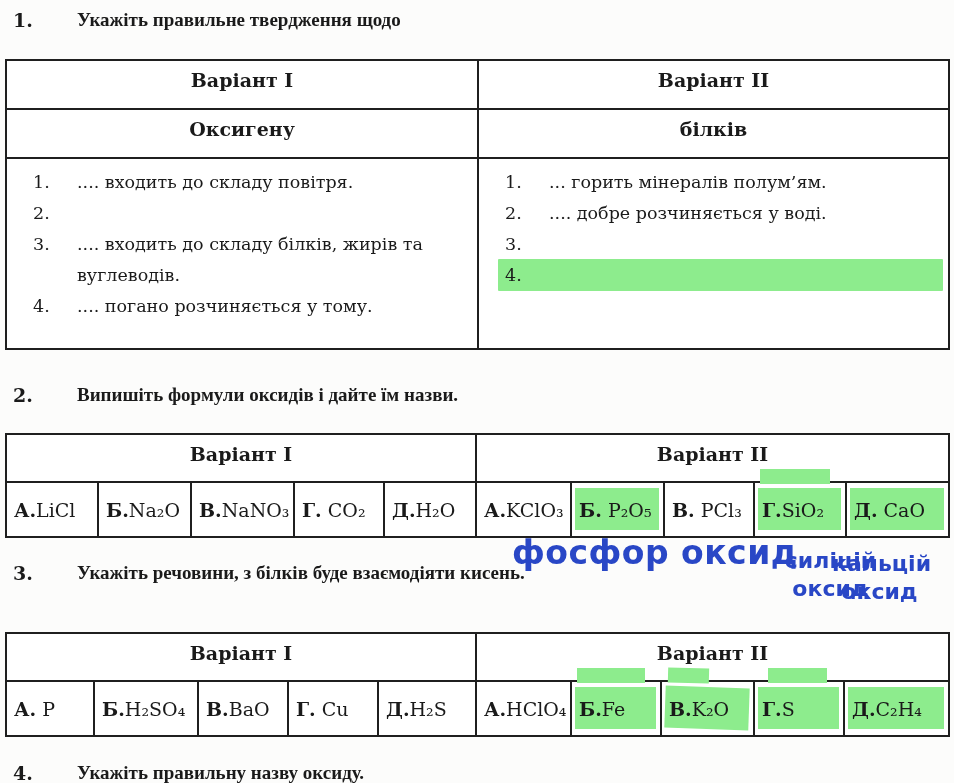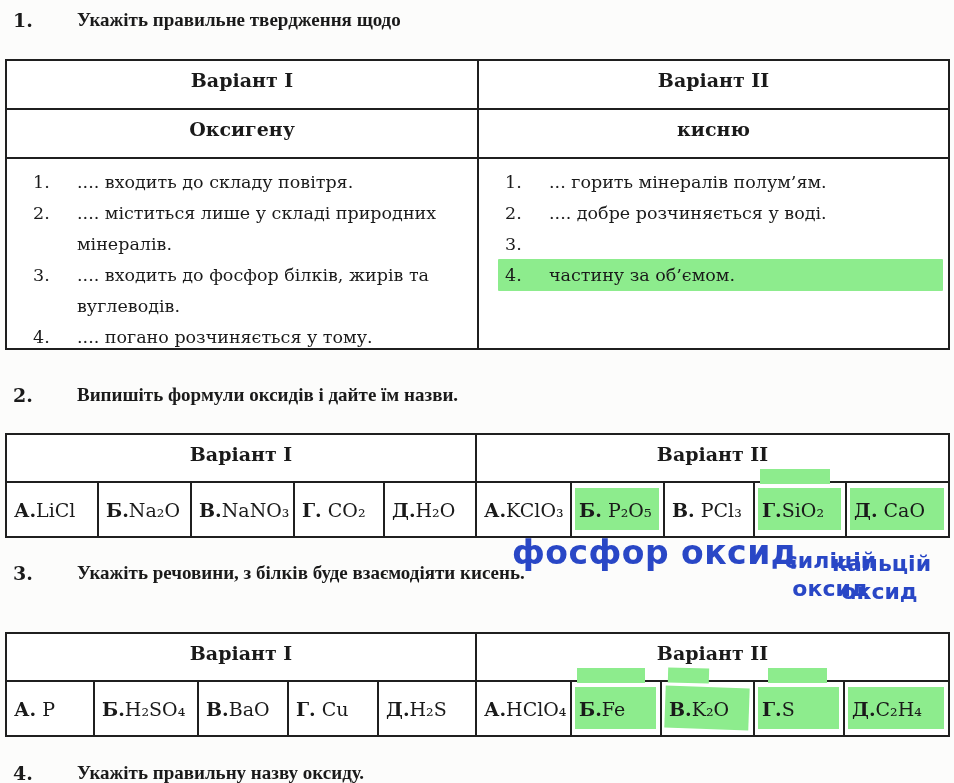--- a/index.html
+++ b/index.html
@@ -90,34 +90,33 @@
 
 <div class="q" id="q1">
   <span class="qn">1.</span>
   <span class="qt">Укажіть правильне твердження щодо</span>
 </div>
 
 <div id="t1">
   <div class="c h hL">Варіант I</div>
   <div class="c h">Варіант II</div>
   <div class="c s hL">Оксигену</div>
-  <div class="c s">кисню</div>
+  <div class="c s">білків</div>
 
   <div class="c b hL">
     <div class="li">
       <span class="n">1.</span>
       <span class="t">.... входить до складу повітря.</span>
     </div>
     <div class="li">
       <span class="n">2.</span>
-      <span class="t">.... міститься лише у складі природних мінералів.</span>
     </div>
     <div class="li">
       <span class="n">3.</span>
-      <span class="t">.... входить до фосфор білків, жирів та вуглеводів.</span>
+      <span class="t">.... входить до складу білків, жирів та вуглеводів.</span>
     </div>
     <div class="li">
       <span class="n">4.</span>
       <span class="t">.... погано розчиняється у тому.</span>
     </div>
   </div>
 
   <div class="c b">
     <div class="li">
       <span class="n">1.</span>
@@ -126,21 +125,21 @@
     <div class="li">
       <span class="n">2.</span>
       <span class="t">.... добре розчиняється у воді.</span>
     </div>
     <div class="li">
       <span class="n">3.</span>
     </div>
     <div class="li li4">
       <i class="band"></i>
       <span class="n">4.</span>
-      <span class="t"><span class="rest">частину за об’ємом.</span></span>
+      <span class="t"></span>
     </div>
   </div>
 </div>
 
 <div class="q" id="q2">
   <span class="qn">2.</span>
   <span class="qt">Випишіть формули оксидів і дайте їм назви.</span>
 </div>
 
 <div id="t2" class="atable">

